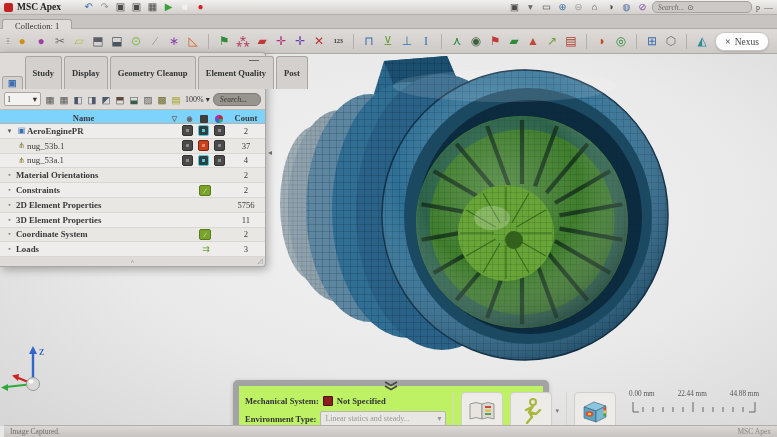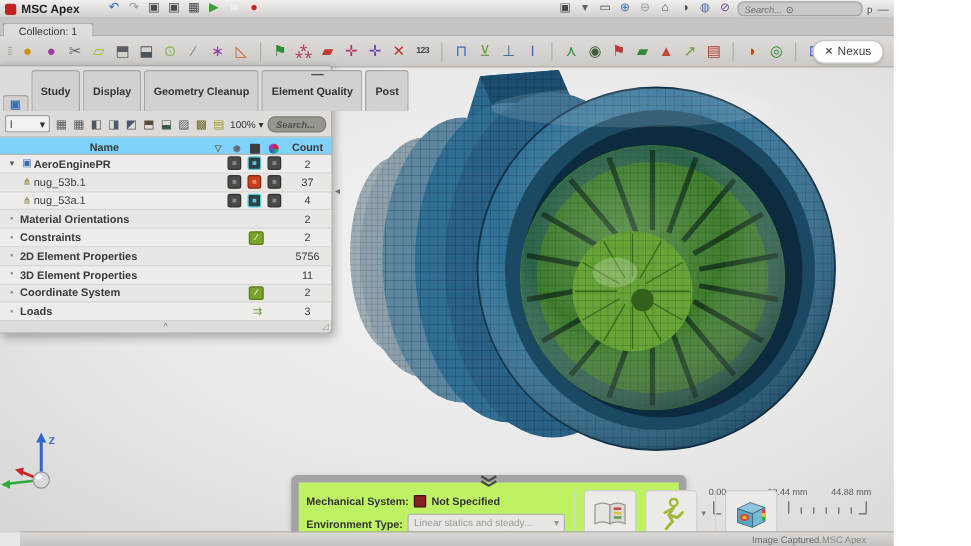--- a/index.html
+++ b/index.html
@@ -1,17 +1,17 @@
 <!DOCTYPE html>
 <html><head>
 <meta charset="utf-8">
 <style>
   html,body{margin:0;padding:0;}
-  .app{position:relative;width:715px;height:437px;overflow:hidden;background:#e8e8e8;
-       font-family:Liberation Sans, sans-serif;-webkit-font-smoothing:antialiased;}
+  .app{position:relative;width:777px;height:437px;overflow:hidden;background:#e8e8e8;
+       font-family:Liberation Serif, serif;-webkit-font-smoothing:antialiased;}
   
   .menubar{height:14px;background:linear-gradient(#f2f0ee,#d2cfcc);border-bottom:1px solid #b2afac;
            display:flex;align-items:center;font-size:9.5px;color:#222;padding:0 4px;position:relative;z-index:10;}
   .app-logo{width:9px;height:9px;background:#c22222;border-radius:2px;margin-right:4px;flex:0 0 auto;}
   .app-menu{font-weight:bold;margin-right:8px;}
   .menus{display:flex;gap:9px;}
   .menu-item{cursor:default;}
   .mb-icons{display:flex;gap:5px;margin-left:14px;font-size:10px;line-height:10px;}
   .mb-icons .tico{width:11px;text-align:center;}
   .mb-right{position:absolute;right:4px;top:0;height:14px;display:flex;align-items:center;gap:4px;font-size:9px;}
@@ -97,23 +97,23 @@
              font-size:8px;color:#9a9895;display:flex;align-items:center;justify-content:space-between;
              padding:0 4px;white-space:nowrap;overflow:hidden;}
   .bp-sep{width:1px;height:38px;background:#d8d5d1;flex:0 0 auto;}
   .bp-btn{width:40px;height:36px;background:#edebe8;border:1px solid #d2cfcb;border-radius:4px;
           display:flex;align-items:center;justify-content:center;flex:0 0 auto;}
   .bp-caret{font-size:7px;color:#777;margin-left:-4px;}
   
   .ruler{position:absolute;right:18px;bottom:20px;width:130px;z-index:5;}
   .ruler-labels{display:flex;justify-content:space-between;font-size:7.2px;color:#555;margin-bottom:1px;}
   
-  .statusbar{position:absolute;left:16px;right:0;bottom:0;height:11px;background:linear-gradient(#dbd8d5,#c6c3c0);
-             border-top:1px solid #b2afac;display:flex;align-items:center;justify-content:flex-end;
-             font-size:7.5px;color:#6e6c6a;padding:0 22px;z-index:30;}
+  .statusbar{position:absolute;left:4px;right:0;bottom:0;height:11px;background:linear-gradient(#dbd8d5,#c6c3c0);
+             border-top:1px solid #b2afac;display:flex;align-items:center;justify-content:space-between;
+             font-size:7.5px;color:#6e6c6a;padding:0 6px;z-index:30;}
 </style>
 </head>
 <body>
 
 <div class="app">
 
   <div class="menubar">
     <span class="app-logo"></span>
     <span class="app-menu">MSC Apex</span>
     <div class="mb-icons">

